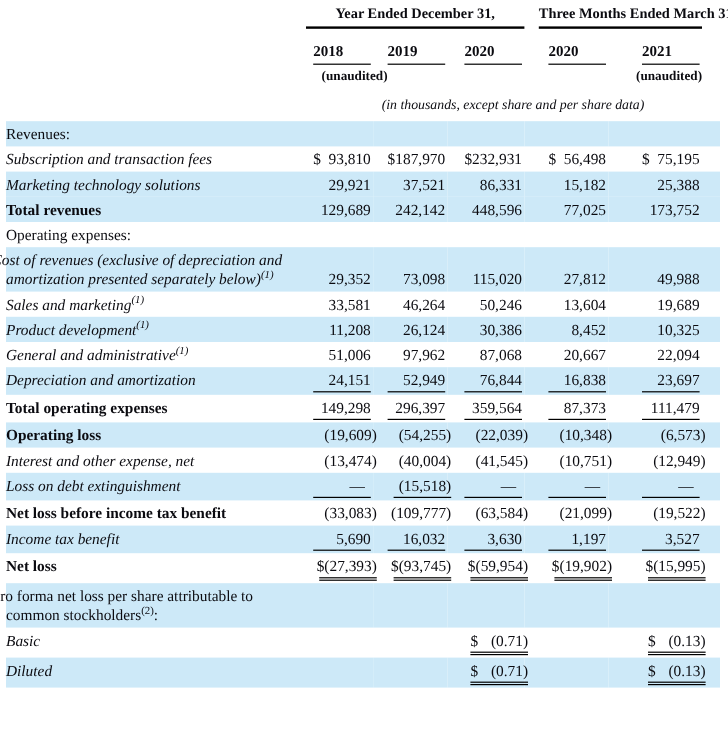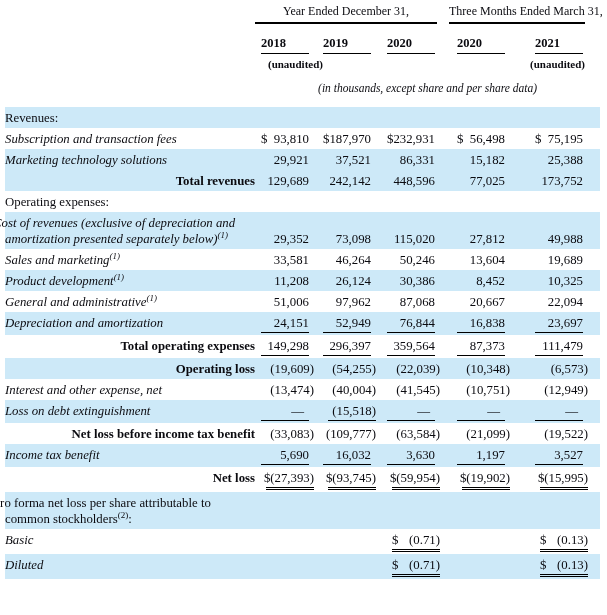--- a/index.html
+++ b/index.html
@@ -4,39 +4,39 @@
 <style>
   html,body { margin:0; padding:0; background:#fff; }
   body { font-family:"Liberation Serif","DejaVu Serif",serif; color:#0b0b10; }
   .page { width:607px; height:615px; overflow:hidden; box-sizing:border-box; padding-top:4px; }
 
   table { border-collapse:collapse; table-layout:fixed; width:595px; margin-left:5px; }
   td { padding:0; overflow:visible; }
 
   
   .hdr td { vertical-align:bottom; }
-  .grp { font-weight:normal; font-size:12px; text-align:center; white-space:nowrap;
+  .grp { font-weight:bold; font-size:12px; text-align:center; white-space:nowrap;
          border-bottom:2px solid #000; padding-bottom:3px; }
   .grp2 { margin-left:12px; }
   .yr { font-weight:bold; font-size:12.5px; width:48px; margin-left:auto; margin-right:2px;
         text-align:left; border-bottom:1.5px solid #000; padding:12px 0 2px; }
   .una { font-weight:bold; font-size:11px; text-align:right; white-space:nowrap;
          margin:4px -12px 0; }
   .una2 { margin:4px 0 0; padding-left:10px; }
-  .note { font-style:italic; font-size:11.5px; text-align:center; padding:12px 0 13px; }
+  .note { font-style:italic; font-size:11.5px; text-align:center; padding:12px 0 7px; }
 
   
   .body td { padding:2.5px 0; font-size:12.8px; line-height:16px; }
   .body td.label { vertical-align:top; }
   .body td.num, .body td.spacer { vertical-align:bottom; }
   tr.stripe { background:var(--stripe,#cde9f8); }
   tr.bold td.label { font-weight:bold; }
   .i0 { padding-left:4px; }
   .i1 { padding-left:16px;font-style:italic; }
-  .i2 { padding-left:28px;text-align:right; }
+  .i2 { padding-left:28px; }
   .hang { text-indent:-12px; }
   sup { font-size:9px; line-height:0; }
 
   .wrap { display:flex; justify-content:flex-end; width:48px;
           margin-left:auto; margin-right:2px; white-space:nowrap; }
   .wrap .d { margin-right:auto; }
   .u1 { border-bottom:1.2px solid #000; padding-bottom:1px; }
   .u2 { border-bottom:3px double #000; padding-bottom:1px; }
   .wrap.neg { margin-right:-3px; }
   .v.dash { margin-right:5px; }

